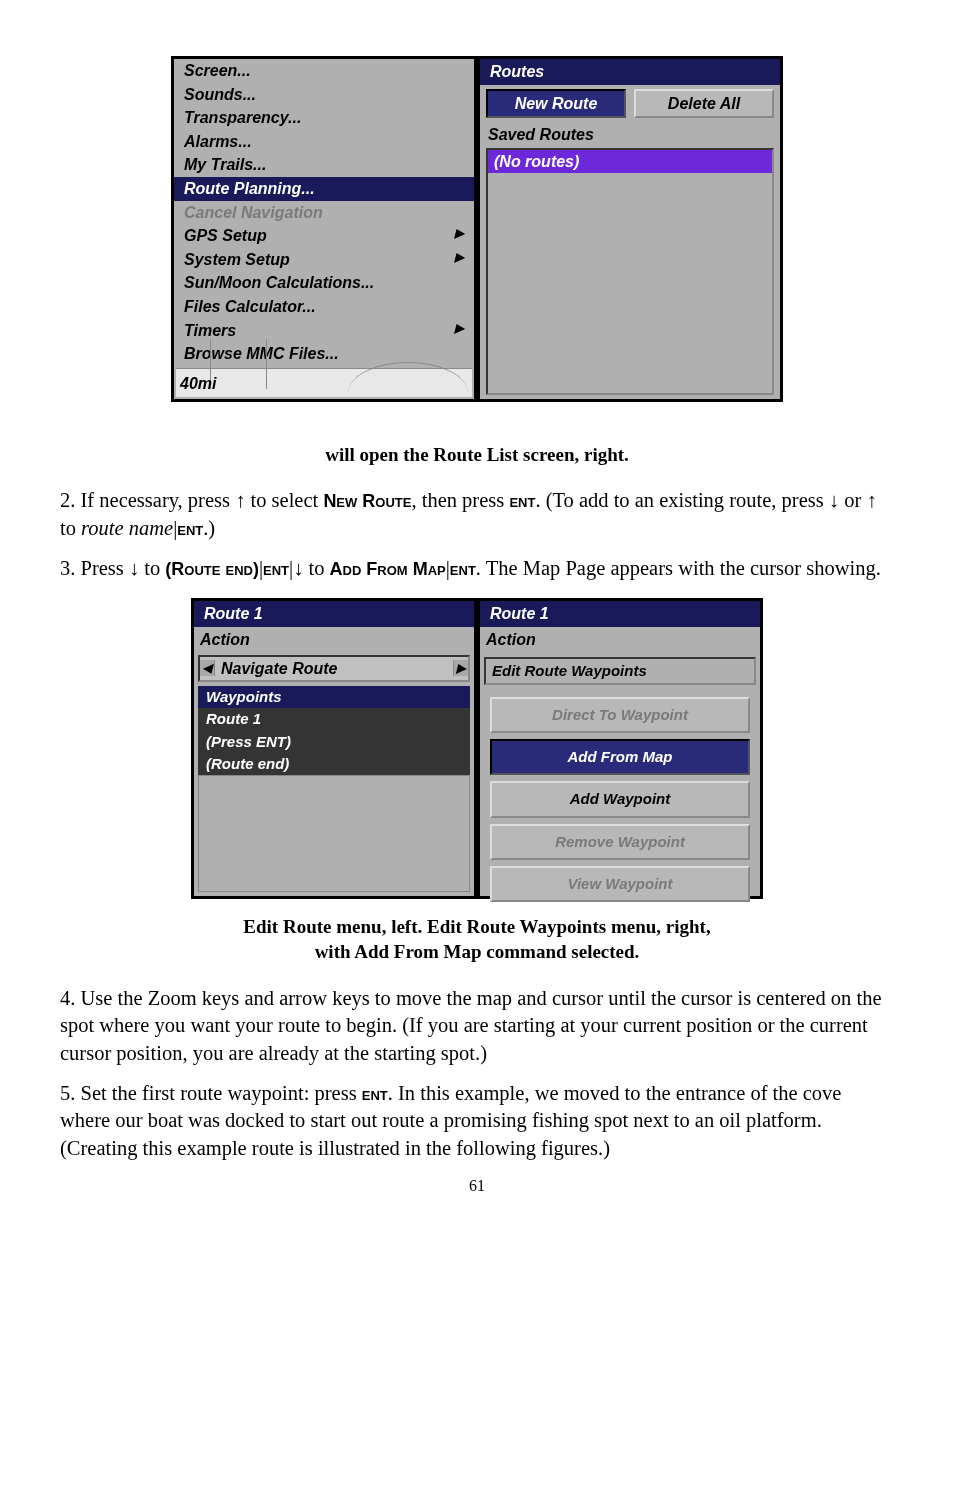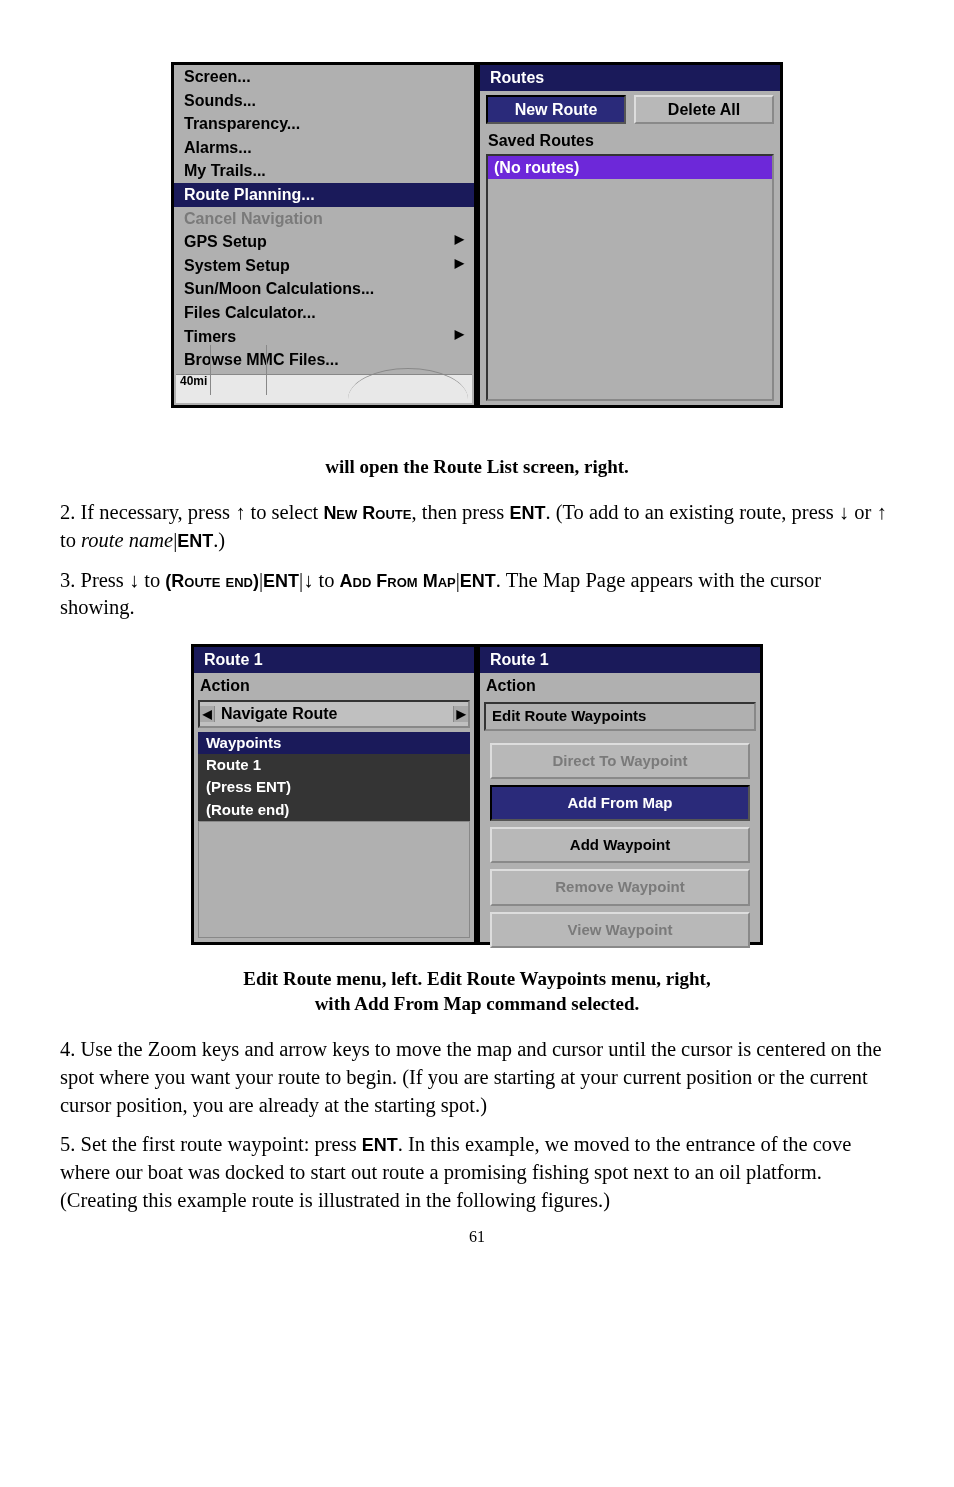--- a/index.html
+++ b/index.html
@@ -7,21 +7,22 @@
   background: #fff;
   margin: 0;
   padding: 40px 60px;
   color: #000;
   font-size: 20px;
   line-height: 1.35;
 }
 .figure-row {
   display: flex;
   justify-content: center;
-  margin: 22px 0;
+  margin: 16px 0;
+  font-style: italic;
 }
 .panel {
   border: 3px solid #000;
   background: #b0b0b0;
   font-family: Arial, Helvetica, sans-serif;
   font-weight: bold;
   font-size: 16px;
   display: flex;
   flex-direction: column;
 }
@@ -49,23 +50,23 @@
 
 .map-preview {
   flex: 1;
   background: #e8e8e8;
   margin: 2px;
   border-top: 1px solid #888;
   position: relative;
 }
 .map-preview .scale-label {
   position: absolute;
-  bottom: 14px;
+  bottom: 2px;
   left: 4px;
-  font-size: 12px;
+  font-size: 16px;
   text-align: center;
 }
 .map-tick {
   position: absolute;
   left: 34px;
   bottom: 8px;
   width: 1px;
   height: 50px;
   border-left: 1px solid #888;
 }
@@ -200,21 +201,21 @@
 
 .caption {
   text-align: center;
   font-weight: bold;
   font-size: 19px;
   margin: 8px 0 20px 0;
   line-height: 1.3;
 }
 .body-text { margin: 12px 0; font-size: 20.5px; }
 .sc { font-variant: small-caps; font-family: Arial, sans-serif; font-weight: bold; font-size: 18px; }
-.bold-sans { font-family: Arial, sans-serif; font-weight: bold; font-size: 18px; }
+.bold-sans { font-family: Arial, sans-serif; font-weight: bold; font-size: 13px; }
 .italic { font-style: italic; }
 .page-num { text-align: center; font-size: 16px; }
 </style>
 </head>
 <body>
 
 <div class="figure-row">
   <div class="panel left-top">
     <div class="menu-item">Screen...</div>
     <div class="menu-item">Sounds...</div>

